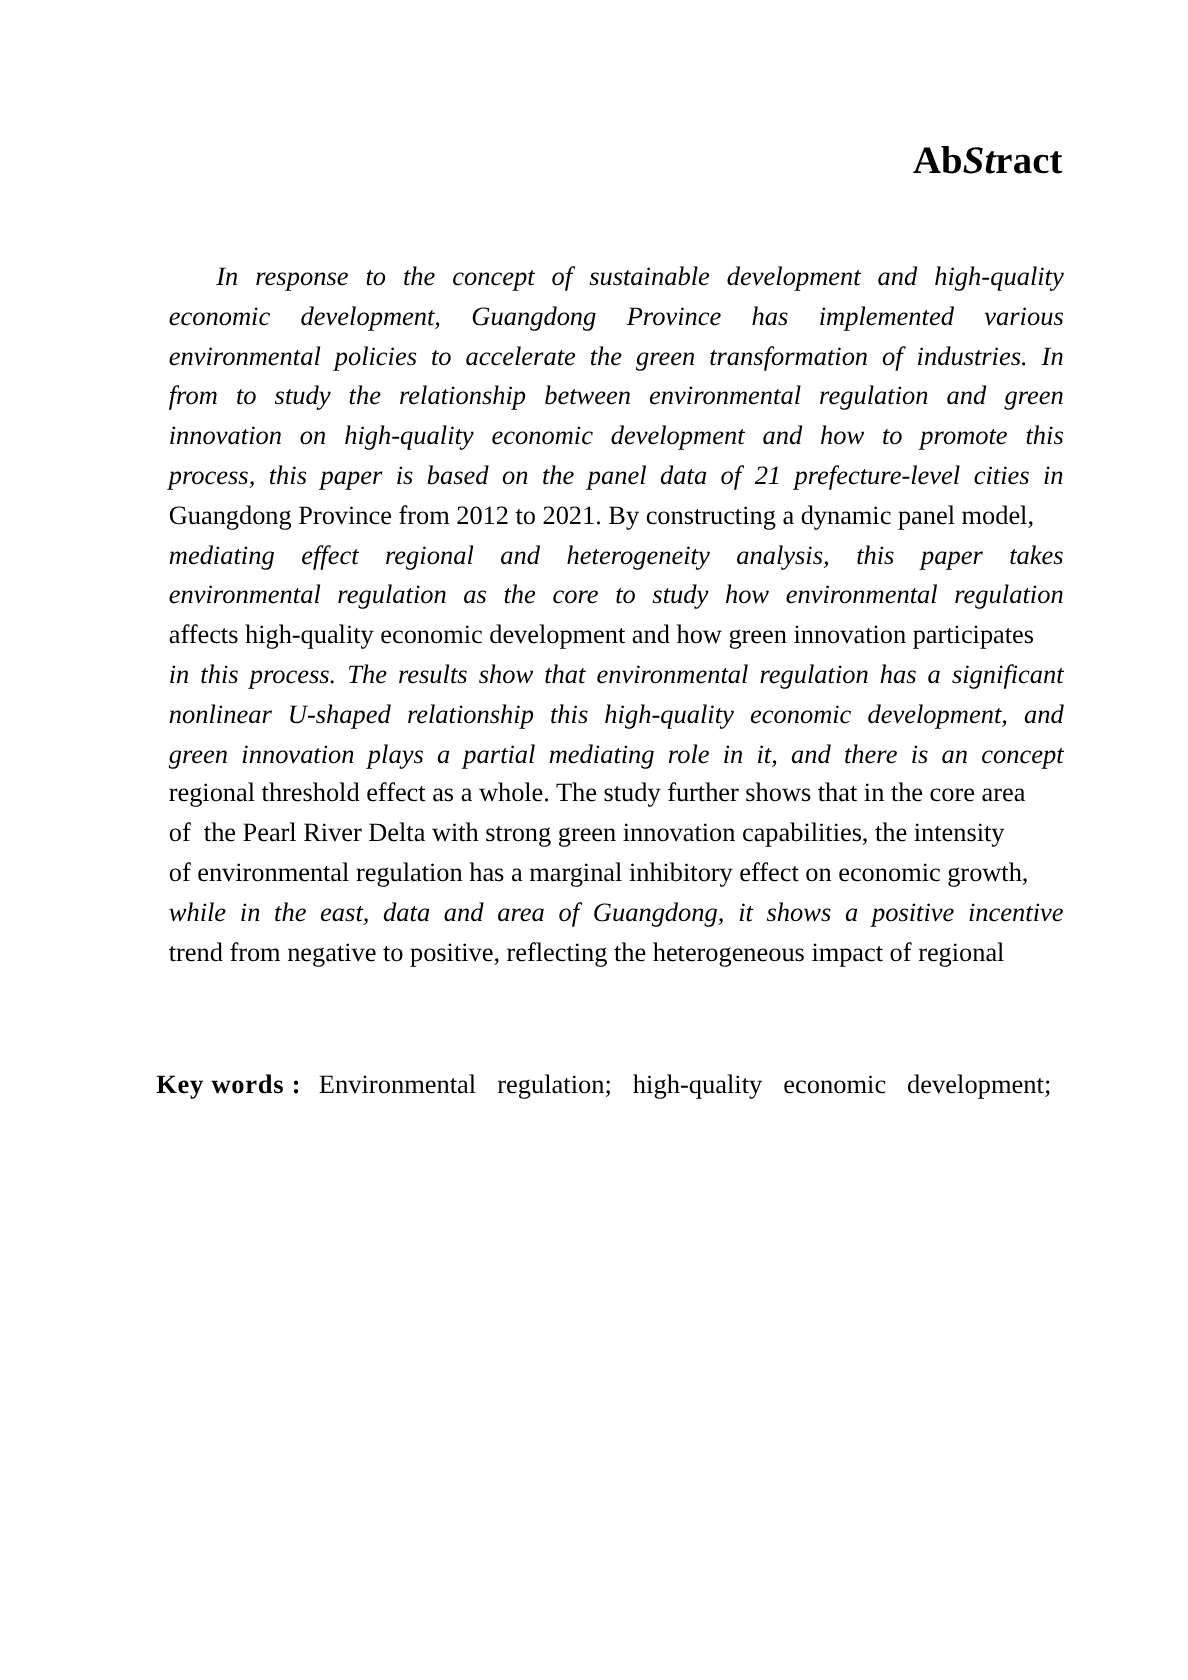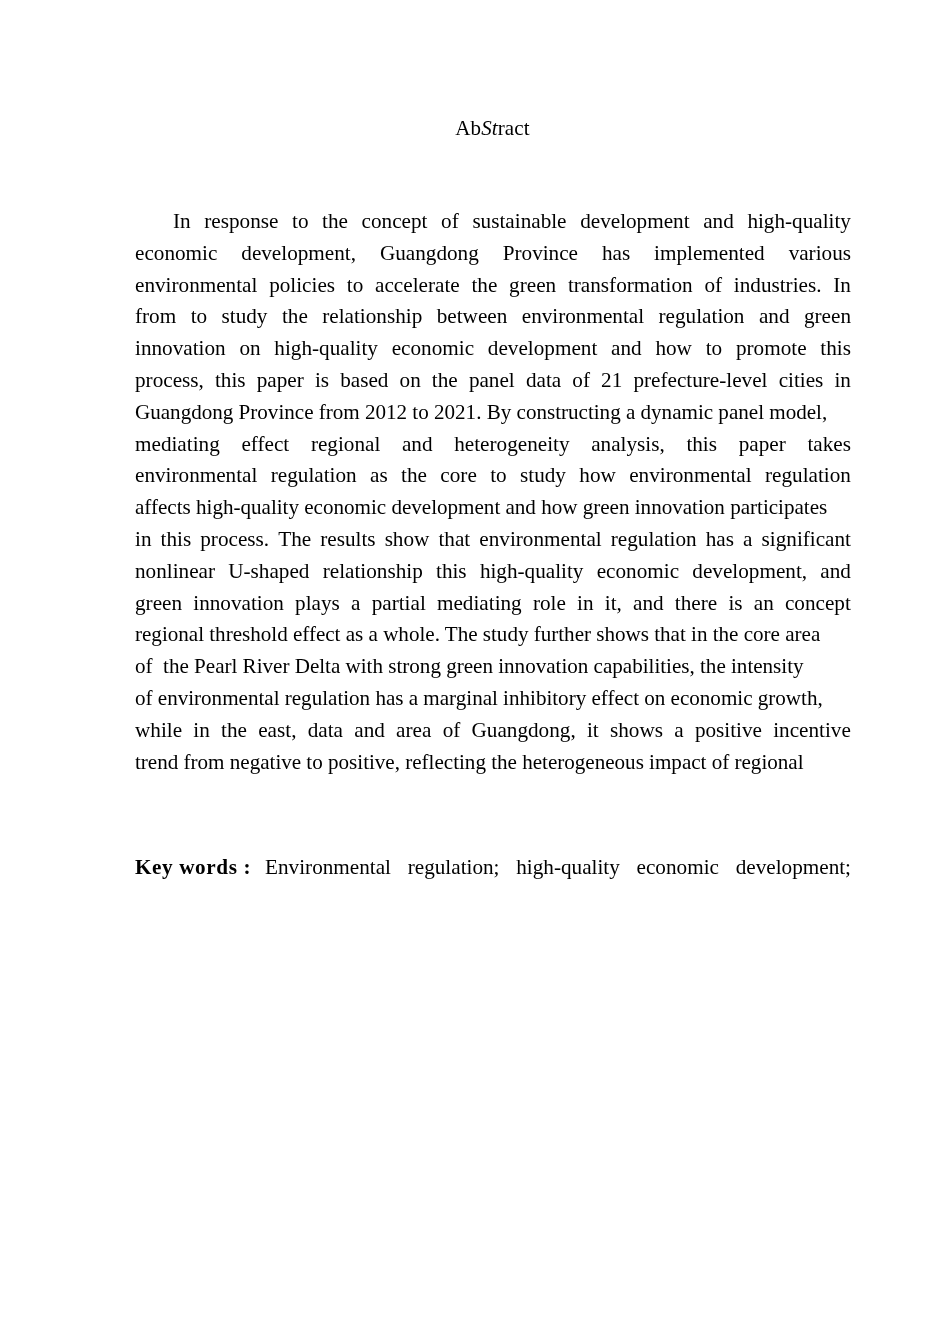--- a/index.html
+++ b/index.html
@@ -25,23 +25,23 @@
     background: #ffffff;
     overflow: hidden;
   }
 
   
   .abstract-title {
     position: absolute;
     left: 135px;
     top: 112px;
     width: 715px;
-    text-align: center;
-    font-size: 21px;
-    font-weight: normal;
+    text-align: right;
+    font-size: 31px;
+    font-weight: bold;
     line-height: 32px;
     letter-spacing: 0.1px;
   }
   .abstract-title .ital {
     font-style: italic;
   }
 
   
   .abstract-body {
     position: absolute;
@@ -58,20 +58,21 @@
     font-size: 21.2px;
     white-space: nowrap;
     overflow: visible;
   }
 
   
   .ln.just {
     display: flex;
     justify-content: space-between;
     align-items: flex-end;
+    font-style: italic;
   }
   .ln.just > span {
     white-space: pre;
   }
   
   .ln.just.indent {
     padding-left: 38px;
     width: 678px;
   }
 
@@ -82,21 +83,21 @@
   
   .ln.cond {
     letter-spacing: -0.02px;
     transform-origin: left center;
   }
   .ln.cond-1 { transform: scaleX(0.9965); }
 
   
   .keywords {
     position: absolute;
-    left: 135px;
+    left: 125px;
     top: 848px;
     width: 716px;
   }
   .kw-line {
     display: block;
     height: 39px;
     line-height: 39px;
     font-size: 21.2px;
     white-space: pre;
   }

